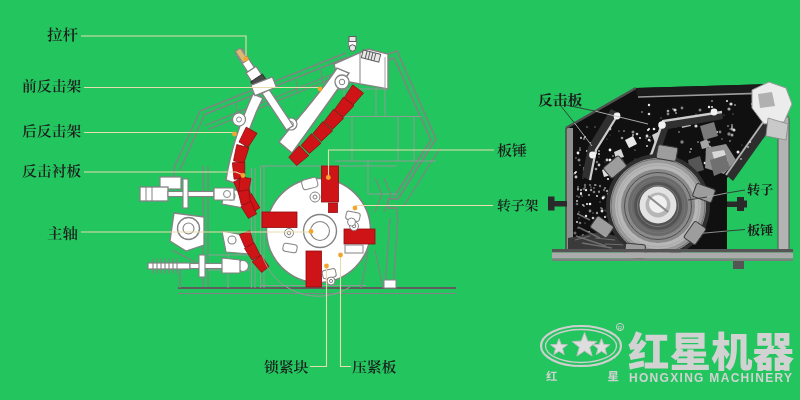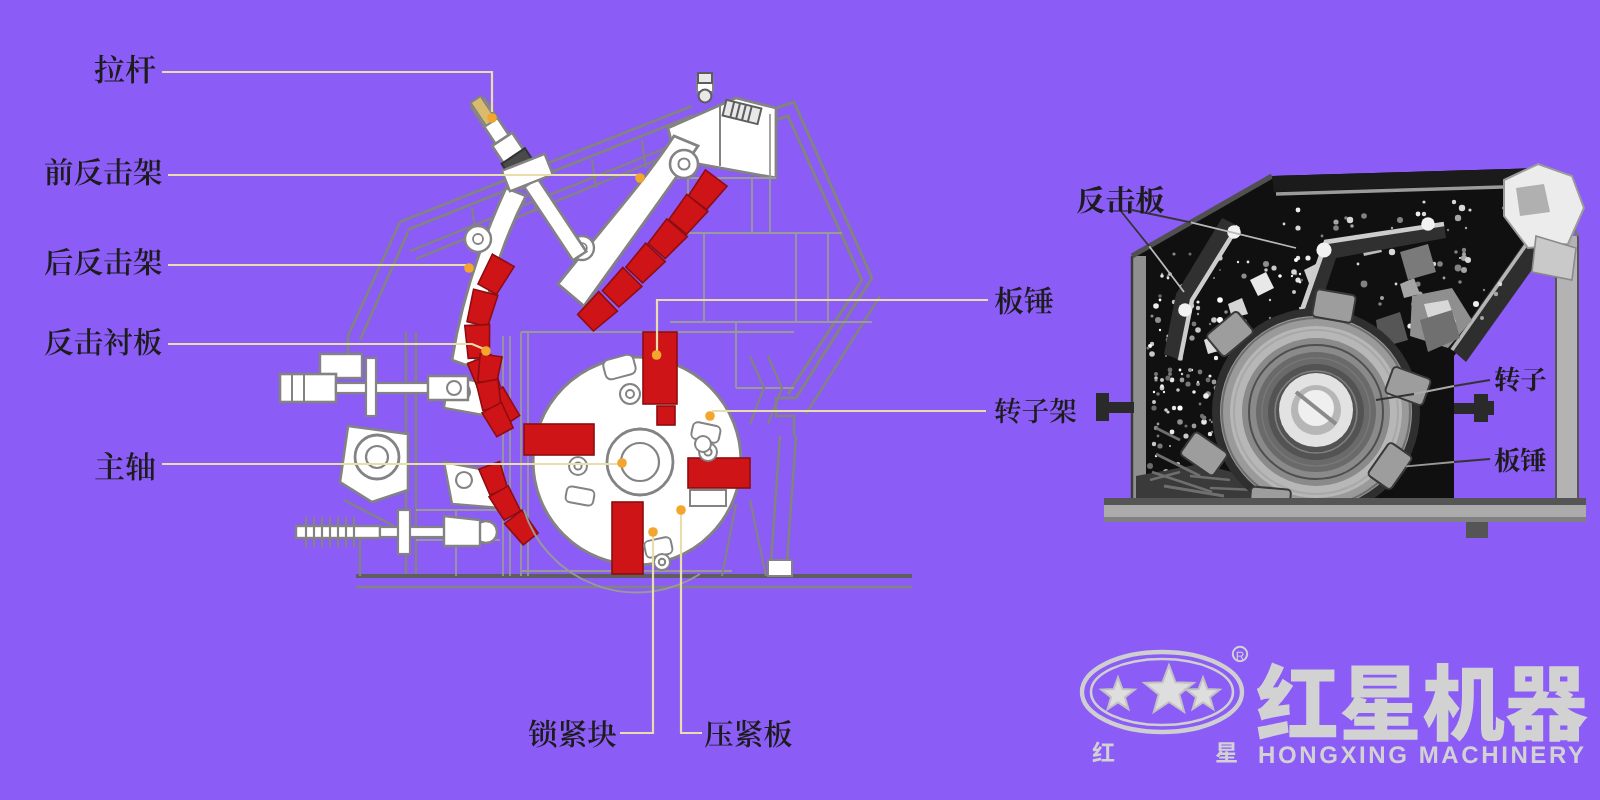--- a/index.html
+++ b/index.html
@@ -1,15 +1,15 @@
 <!DOCTYPE html>
 <html><head><meta charset="utf-8">
 <style>
 html,body{margin:0;padding:0;background:#ffffff;}
-#page{position:relative;width:800px;height:400px;background:#8b5cf6;overflow:hidden;
+#page{position:relative;width:800px;height:400px;background:#22c55e;overflow:hidden;
 font-family:"Liberation Sans", sans-serif;}
 </style></head>
 <body>
 <div id="page">
 <svg width="800" height="400" viewBox="0 0 800 400">
 
 <path d="M200,111 L346,53 M203.5,115 L347,57.5" stroke="#838383" stroke-width="1.4" fill="none"></path>
 
 <path d="M205,125.5 L348,68 M208,129.5 L349,71.5" stroke="#838383" stroke-width="1.2" fill="none"></path>
 

